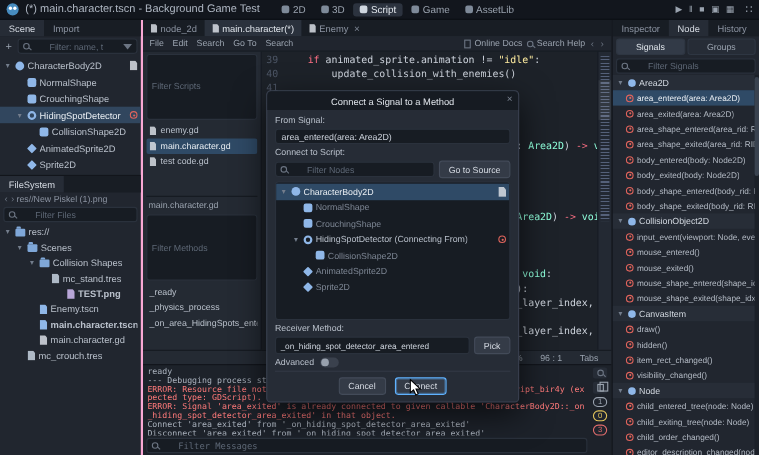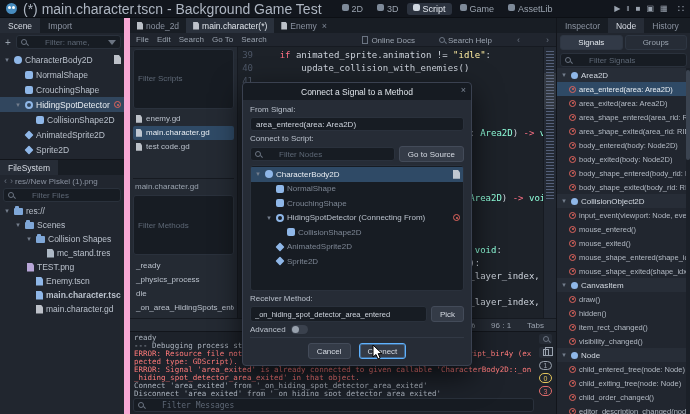--- a/index.html
+++ b/index.html
@@ -3,23 +3,23 @@
 <meta charset="utf-8">
 <style>
   *{box-sizing:border-box}
   html,body{margin:0;padding:0;background:#0d1015}
   .window{position:relative;width:690px;height:414px;background:#1a1f27;font-family:"Liberation Sans",sans-serif;color:#c7cdd6;font-size:10px;overflow:hidden}
   
   .titlebar{position:absolute;left:0;top:0;width:690px;height:18px;background:#12161d;display:flex;align-items:center;gap:6px;padding:0 6px;border-bottom:1px solid #0c0f14;z-index:5}
   .godot-logo{width:11px;height:11px;border-radius:50%;background:#478cbf;position:relative;flex:none}
   .godot-logo::before,.godot-logo::after{content:'';position:absolute;top:3px;width:3px;height:3px;border-radius:50%;background:#fff}
   .godot-logo::before{left:2px}.godot-logo::after{right:2px}
-  .win-title{color:#aeb6c2;font-size:14px;white-space:nowrap}
+  .win-title{color:#aeb6c2;font-size:10px;white-space:nowrap}
   .ws-tabs{display:flex;gap:2px;margin-left:8px}
-  .ws-tab{display:flex;align-items:flex-start;gap:3px;padding:1px 6px;border-radius:3px;color:#9aa3af;font-size:9px;cursor:default;white-space:nowrap}
+  .ws-tab{display:flex;align-items:center;gap:3px;padding:1px 6px;border-radius:3px;color:#9aa3af;font-size:9px;cursor:default;white-space:nowrap}
   .ws-tab.active{background:#2c333f;color:#e3e8ee}
   .ws-ic{width:7px;height:7px;border-radius:2px;background:#7e8a99;flex:none}
   .ws-tab.active .ws-ic{background:#cfd6df}
   .playbar{margin-left:auto;display:flex;gap:6px;align-items:center;color:#9aa3af;font-size:8px}
   .pb-btn{cursor:default}
   .layout-grid{color:#9aa3af;font-size:10px;margin-left:4px}
   
   .dock-tabs{display:flex;height:15px;background:#181d24;flex:none;align-items:stretch}
   .dock-tab{padding:1px 8px;font-size:8.5px;color:#8b93a1;display:flex;align-items:center;white-space:nowrap}
   .dock-tab.active{background:#262c36;color:#d6dbe3}
@@ -42,21 +42,21 @@
   .i-filedoc.i-scene{background:#8fb7e8}
   .i-filedoc.i-img{background:#b8a6d8}
   .i-script{width:7px;height:9px;background:#d8dde4;clip-path:polygon(0 0,70% 0,100% 30%,100% 100%,0 100%);flex:none;opacity:.85}
   .i-script.sm{width:6px;height:8px}
   .i-signal{width:7px;height:7px;border:1px solid #e0645c;border-radius:50%;position:relative;flex:none}
   .i-signal::after{content:'';position:absolute;inset:1.5px;background:#e0645c;border-radius:50%}
   .i-copy{width:6px;height:7px;border:1px solid #9aa3af;position:relative;flex:none}
   .i-copy::after{content:'';position:absolute;left:1px;top:-3px;width:6px;height:7px;border:1px solid #9aa3af}
   .nav-arrow{color:#6b7482;font-size:9px;padding:0 1px}
   
-  .left-dock{position:absolute;left:0;top:18px;width:130px;bottom:0;background:#21262f;border-right:6px solid #f9a8d4;display:flex;flex-direction:column}
+  .left-dock{position:absolute;left:0;top:18px;width:130px;bottom:0;background:#21262f;border-right:2px solid #f9a8d4;display:flex;flex-direction:column}
   .scene-toolbar{display:flex;align-items:center;gap:3px;padding:2px 3px;flex:none}
   .tb-plus{color:#9aa3af;width:10px;text-align:center;flex:none}
   .tree{overflow:hidden;padding-top:1px}
   #sceneTree{height:108px;flex:none}
   .trow{display:flex;align-items:center;gap:3px;height:15px;padding-right:3px;color:#b9c0cb;font-size:8.5px;white-space:nowrap;overflow:hidden}
   .trow.sel{background:#31465e;color:#e8edf2}
   .trow.dim .trow-label{color:#7d8694}
   .expander{width:8px;color:#737d8c;font-size:7px;text-align:center;flex:none}
   .expander.blank{visibility:hidden}
   .trow-label{overflow:hidden;flex:0 1 auto}
@@ -67,21 +67,21 @@
   #fsTree{flex:1}
   #fsTree .trow{height:14px}
   
   .center{position:absolute;left:130px;top:18px;width:426px;bottom:0;display:flex;flex-direction:column;background:#242a33}
   .s-tabs{height:15px;background:#181d24;display:flex;flex:none}
   .s-tab{display:flex;align-items:center;gap:3px;padding:0 7px;font-size:8.5px;color:#8b93a1;white-space:nowrap}
   .s-tab.active{background:#2a313c;color:#dfe4ea}
   .s-tab-close{margin-left:2px;color:#7d8694;font-size:9px}
   .script-menu{height:14px;display:flex;align-items:center;gap:8px;padding:0 6px;background:#20252e;font-size:8px;color:#9aa3af;flex:none;border-bottom:1px solid #161a21}
   .menu-items{display:flex;gap:8px}
-  .menu-right{margin-left:auto;display:flex;gap:24px;align-items:flex-end}
+  .menu-right{margin-left:auto;display:flex;gap:4px;align-items:center}
   .mr-item{display:flex;gap:3px;align-items:center;color:#9aa3af;white-space:nowrap}
   .i-docpage{width:6px;height:8px;border:1px solid #6b7482;flex:none}
   .center-body{flex:1;display:flex;min-height:0}
   .script-side{width:108px;flex:none;background:#242a33;border-right:1px solid #161a21;display:flex;flex-direction:column;padding:2px 3px;gap:3px;min-height:0}
   .list-item{height:14px;display:flex;align-items:center;gap:4px;padding:0 3px;font-size:8px;color:#b9c0cb;border-radius:2px;white-space:nowrap;overflow:hidden;flex:none}
   .list-item.sel{background:#2f4a66;color:#e8edf2}
   #scriptsList{flex:1.1;min-height:0;overflow:hidden}
   #methodsList{flex:1;min-height:0;overflow:hidden}
   .script-path{font-size:8px;color:#9aa3af;padding:3px 2px 1px;border-top:1px solid #161a21;white-space:nowrap;overflow:hidden;flex:none}
   .code-wrap{flex:1;position:relative;background:#1d2229;overflow:hidden;font-family:"DejaVu Sans Mono",monospace;min-width:0}
@@ -263,39 +263,44 @@
           <div class="trow" style="padding-left: 25px;">
             <span class="expander">▾</span>
             <span class="i-folder"></span>
             <span class="trow-label">Collision Shapes</span>
           </div>
           <div class="trow" style="padding-left: 36px;">
             <span class="expander blank"></span>
             <span class="i-filedoc"></span>
             <span class="trow-label">mc_stand.tres</span>
           </div>
-          <div class="trow" style="padding-left: 16px;">
+          <div class="trow" style="padding-left: 50px; font-weight: bold;">
             <span class="expander blank"></span>
             <span class="i-filedoc i-img"></span>
             <span class="trow-label">TEST.png</span>
           </div>
           <div class="trow" style="padding-left: 25px;">
             <span class="expander blank"></span>
             <span class="i-filedoc i-scene"></span>
             <span class="trow-label">Enemy.tscn</span>
           </div>
           <div class="trow" style="padding-left: 25px; font-weight: bold;">
             <span class="expander blank"></span>
             <span class="i-filedoc i-scene"></span>
             <span class="trow-label">main.character.tscn</span>
           </div>
           <div class="trow" style="padding-left: 25px;">
             <span class="expander blank"></span>
             <span class="i-script"></span>
             <span class="trow-label">main.character.gd</span>
+          </div>
+          <div class="trow" style="padding-left: 14px;">
+            <span class="expander blank"></span>
+            <span class="i-filedoc"></span>
+            <span class="trow-label">mc_crouch.tres</span>
           </div>
         </div>
     </div>
   </div>
 
   <div class="center">
     <div class="s-tabs" id="scriptTabs">
         <div class="s-tab">
           <span class="i-script sm"></span>
           <span class="s-tab-label">node_2d</span>
@@ -353,23 +358,20 @@
         <div class="script-path">main.character.gd</div>
         <div class="filterbox">
           <input placeholder="Filter Methods" style="">
         </div>
         <div id="methodsList">
             <div class="list-item">
               <span class="li-label">_ready</span>
             </div>
             <div class="list-item">
               <span class="li-label">_physics_process</span>
-            </div>
-            <div class="list-item">
-              <span class="li-label">die</span>
             </div>
             <div class="list-item">
               <span class="li-label">_on_area_HidingSpots_entered</span>
             </div>
             <div class="list-item"></div>
           </div>
       </div>
       <div class="code-wrap">
         <div id="codeLines">
             <div class="cl"><span class="ln">39</span><span class="ct">	<span class="c-kw">if</span> animated_sprite.animation != <span class="c-str">"idle"</span>:</span></div>

